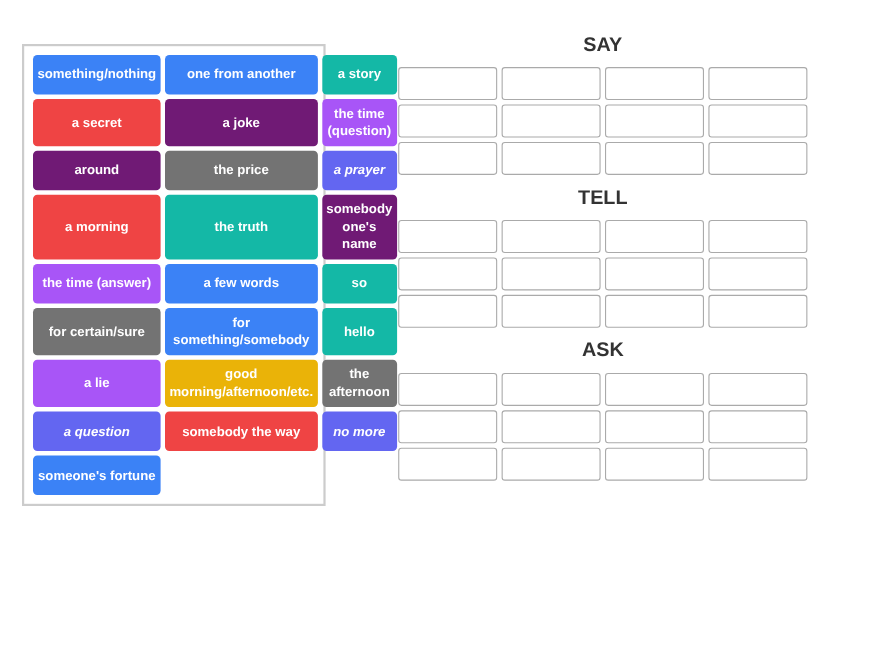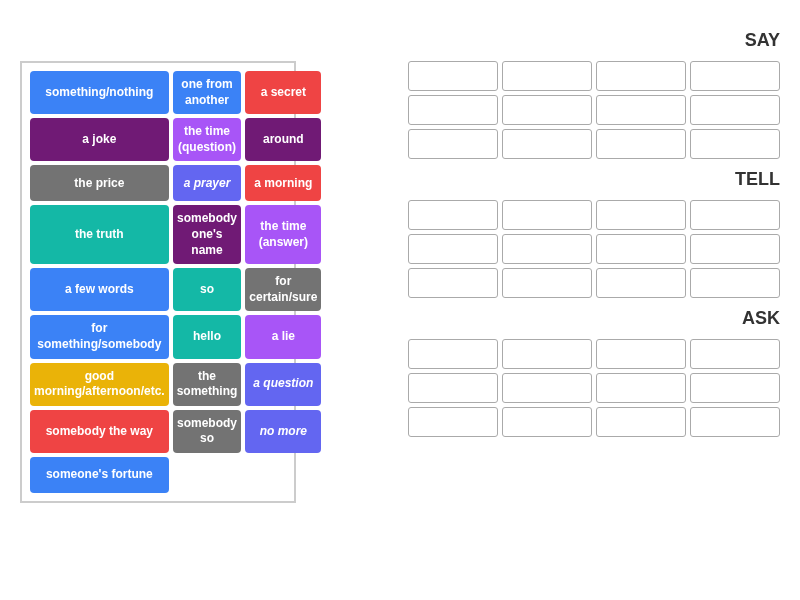--- a/index.html
+++ b/index.html
@@ -19,21 +19,21 @@
       height: 600px;
     }
 
     
     .word-grid-container {
       border: 2px solid #ccc;
       padding: 8px;
       width: 276px;
       flex-shrink: 0;
       align-self: flex-start;
-      margin-top: 41px;
+      margin-top: 20px;
     }
 
     .word-grid {
       display: grid;
       grid-template-columns: repeat(3, 1fr);
       gap: 4px;
     }
 
     .tile {
       border-radius: 4px;
@@ -64,21 +64,21 @@
       flex: 1;
       display: flex;
       flex-direction: column;
       gap: 10px;
       padding-top: 10px;
     }
 
     .category-section {
       display: flex;
       flex-direction: column;
-      align-items: flex-end;
+      align-items: center;
       gap: 6px;
     }
 
     .category-title {
       font-size: 18px;
       font-weight: bold;
       color: #333;
       margin-bottom: 4px;
     }
 
@@ -97,41 +97,41 @@
   </style>
 </head>
 <body>
 
 <div class="main-container">
 
   <div class="word-grid-container">
     <div class="word-grid" id="tile-grid">
     <div class="tile tile-blue">something/nothing</div>
         <div class="tile tile-blue">one from another</div>
+        <div class="tile tile-teal">a story</div>
         <div class="tile tile-red">a secret</div>
         <div class="tile tile-orange">a joke</div>
         <div class="tile tile-purple">the time (question)</div>
         <div class="tile tile-orange">around</div>
         <div class="tile tile-green">the price</div>
         <div class="tile tile-indigo">a prayer</div>
         <div class="tile tile-red">a morning</div>
         <div class="tile tile-teal">the truth</div>
         <div class="tile tile-orange">somebody one's name</div>
         <div class="tile tile-purple">the time (answer)</div>
         <div class="tile tile-blue">a few words</div>
         <div class="tile tile-teal">so</div>
         <div class="tile tile-green">for certain/sure</div>
         <div class="tile tile-blue">for something/somebody</div>
         <div class="tile tile-teal">hello</div>
         <div class="tile tile-purple">a lie</div>
         <div class="tile tile-yellow">good morning/afternoon/etc.</div>
-        <div class="tile tile-green">the something</div>
+        <div class="tile tile-green">the afternoon</div>
         <div class="tile tile-indigo">a question</div>
         <div class="tile tile-red">somebody the way</div>
-        <div class="tile tile-green">somebody so</div>
         <div class="tile tile-indigo">no more</div>
         <div class="tile tile-blue">someone's fortune</div>
       </div>
   </div>
 
   <div class="categories-container" id="categories-container">
   <div class="category-section">
         <div class="category-title">SAY</div>
         <div class="drop-grid">
           <div class="drop-box"></div>

